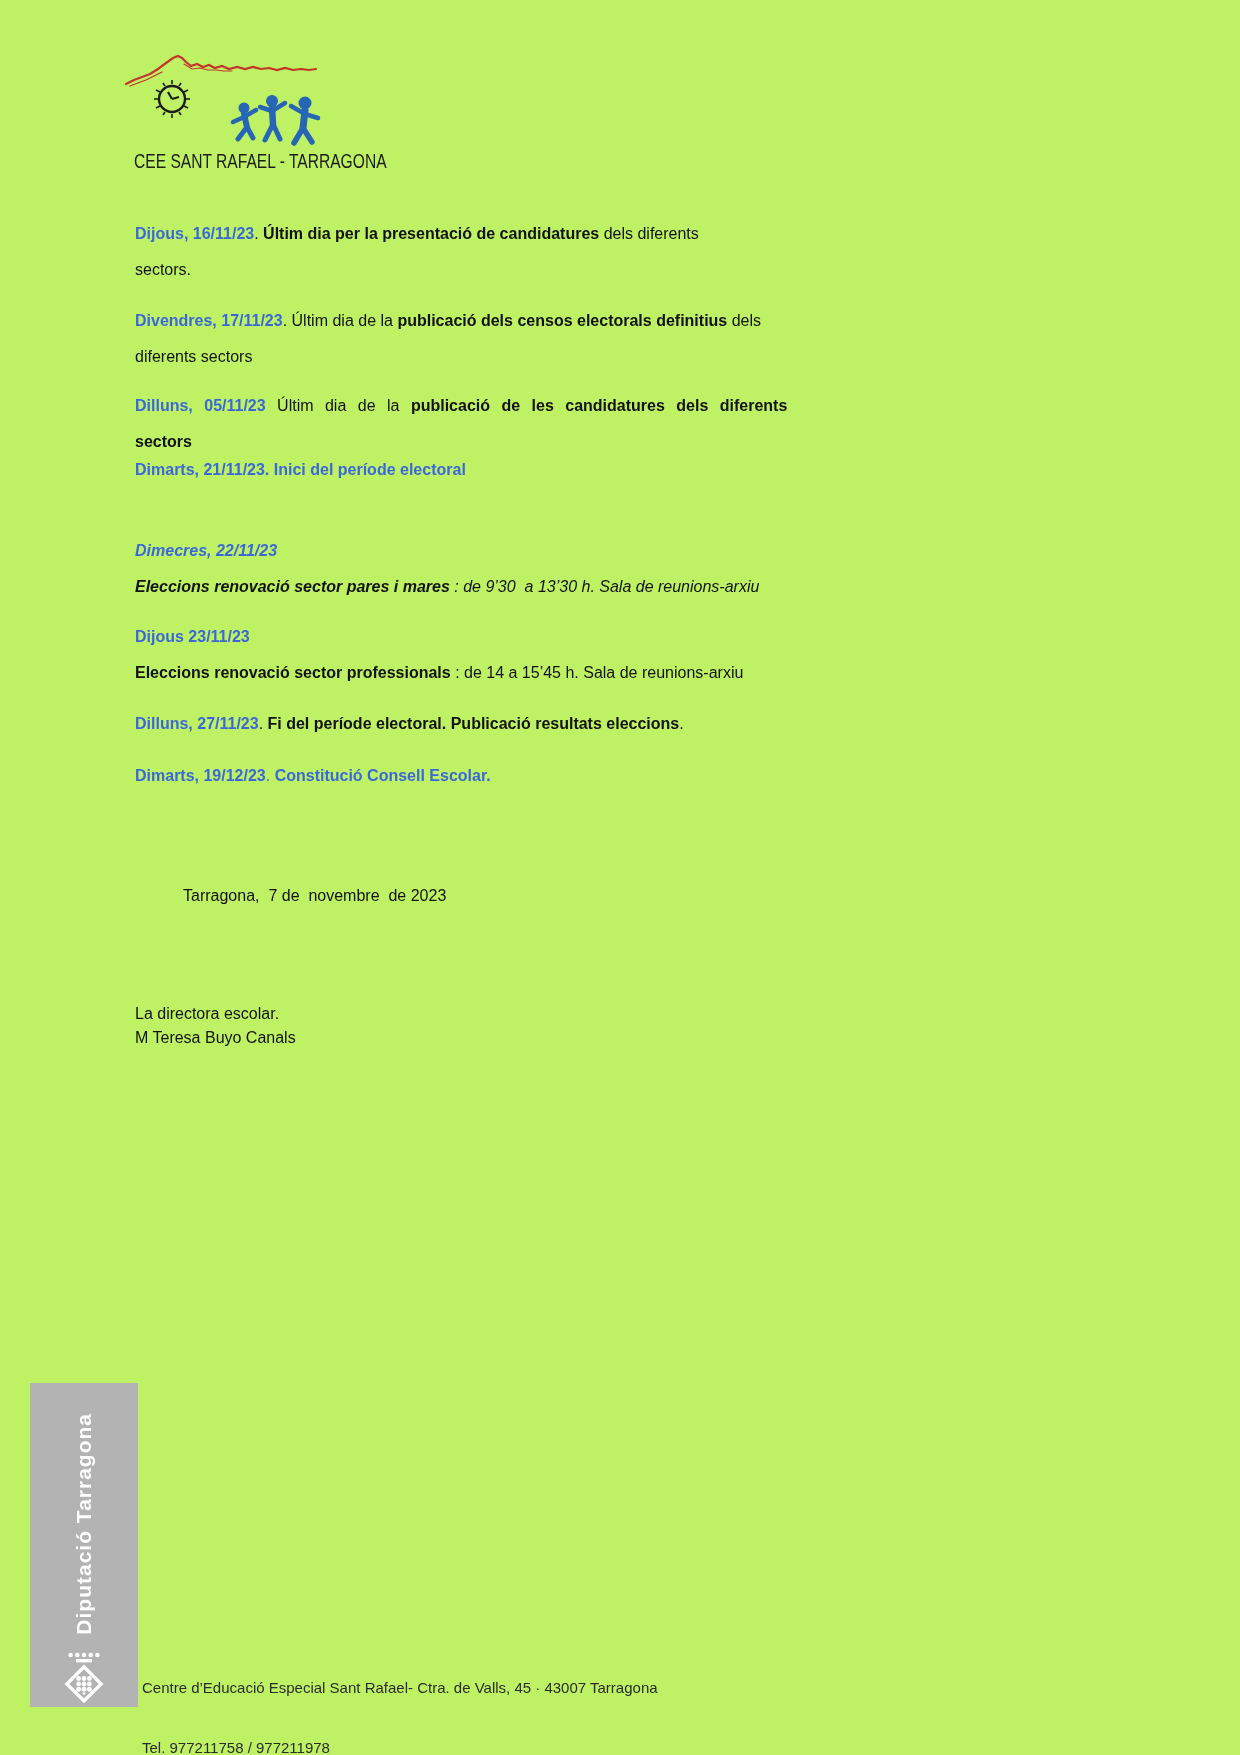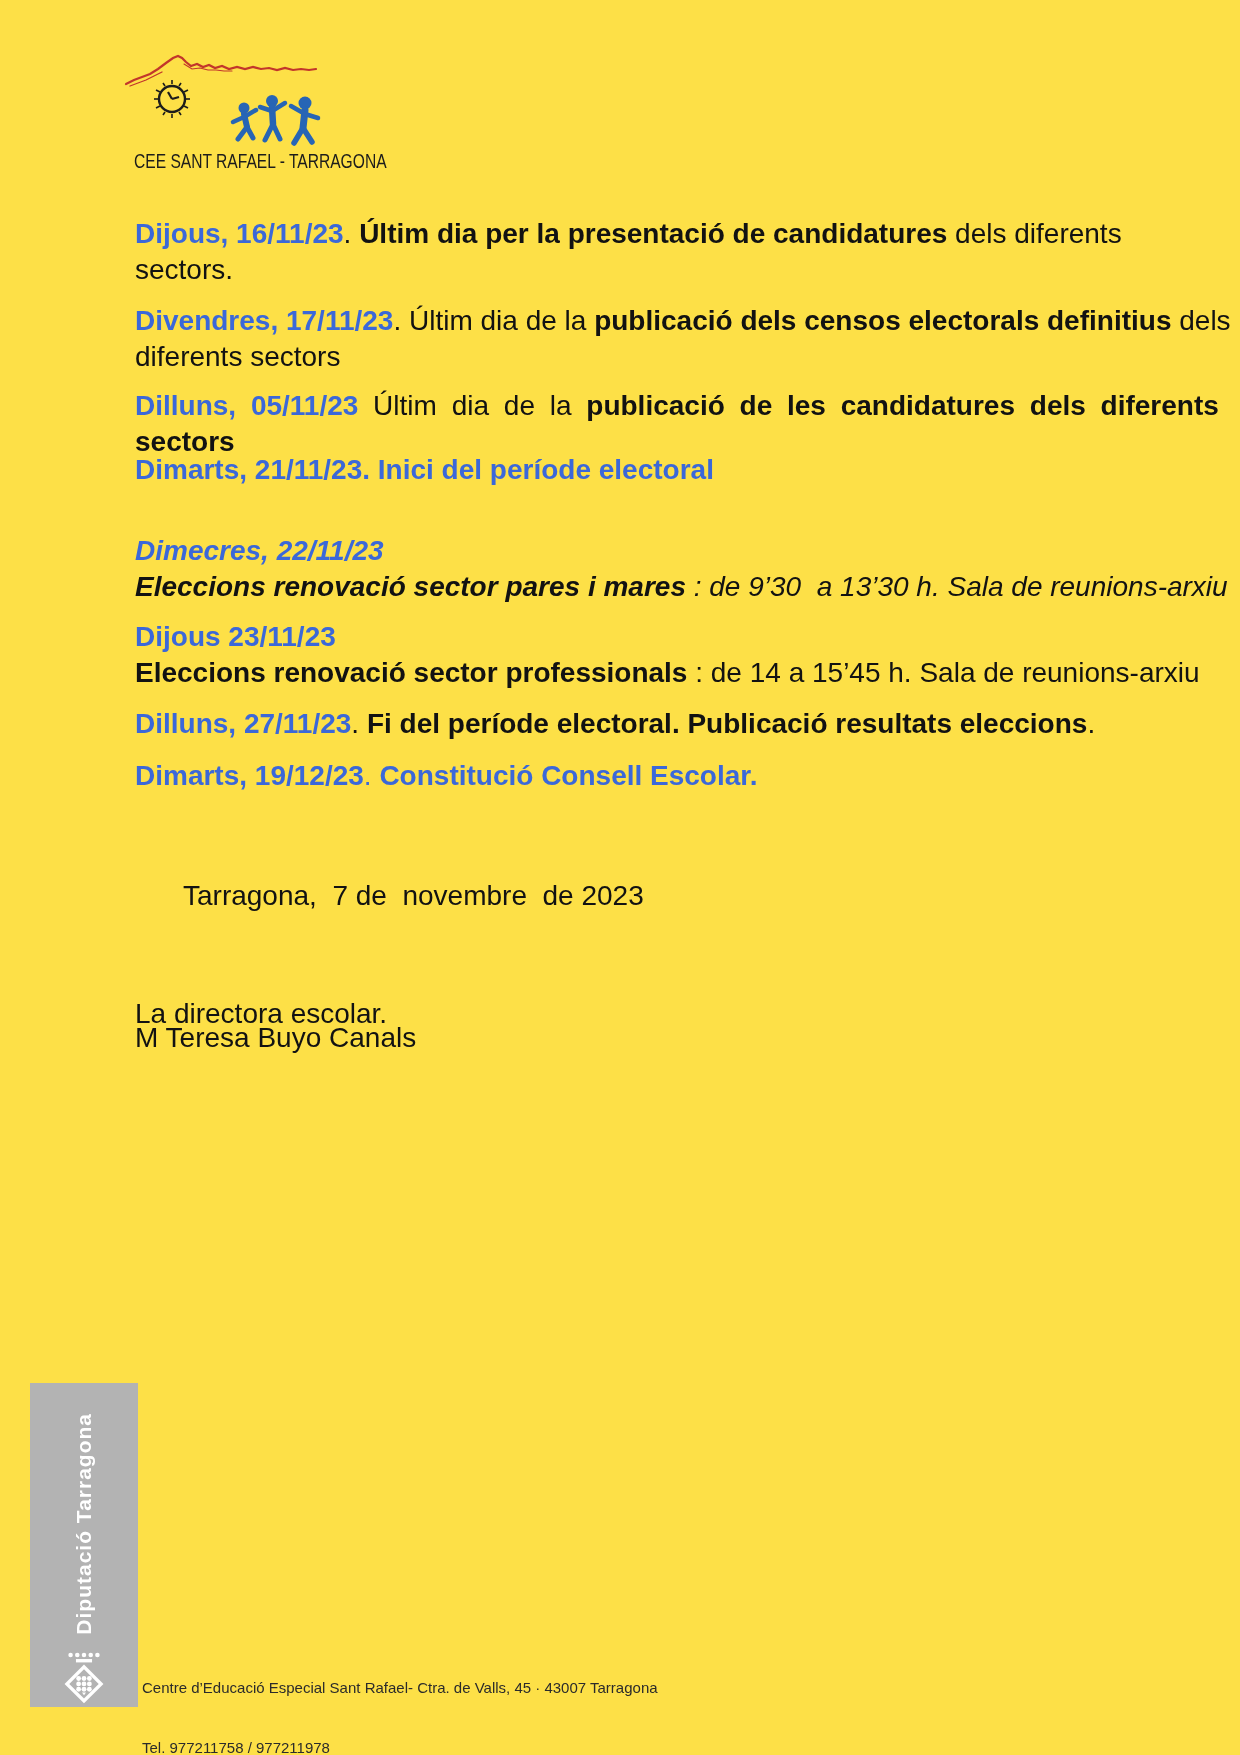--- a/index.html
+++ b/index.html
@@ -1,36 +1,36 @@
 <!DOCTYPE html>
 <html><head>
 <meta charset="utf-8">
 <style>
   * { margin:0; padding:0; box-sizing:border-box; }
   html,body { background:#e8e8e8; }
   body { font-family:"Liberation Sans","DejaVu Sans",sans-serif; }
   .page {
-    position:relative; width:1240px; height:1755px; background:#fde047;
+    position:relative; width:1240px; height:1755px; background:#bef264;
     margin:0 auto; overflow:hidden;
   }
 
   
   .school-logo { position:absolute; left:120px; top:48px; width:210px; }
   .school-logo svg { display:block; }
   .school-logo-caption {
     margin-top:2px; margin-left:14px;
     font-size:20px; color:#1d1d1b; letter-spacing:0px;
     transform:scaleX(0.78); transform-origin:left center;
     white-space:nowrap;
   }
 
   
   .content p {
     position:absolute; left:135px; width:1000px;
-    font-size:28px; line-height:36px; color:#121212;
+    font-size:16px; line-height:36px; color:#121212;
     white-space:pre;
   }
   .blue  { color:#3B68D9; font-weight:bold; }
   .blue-reg { color:#3B68D9; font-weight:normal; }
   .b     { font-weight:bold; }
   .stretch { word-spacing:7px; }
 
   .p0 { top:216px; }
   .p1 { top:303px; }
   .p2 { top:388px; }

